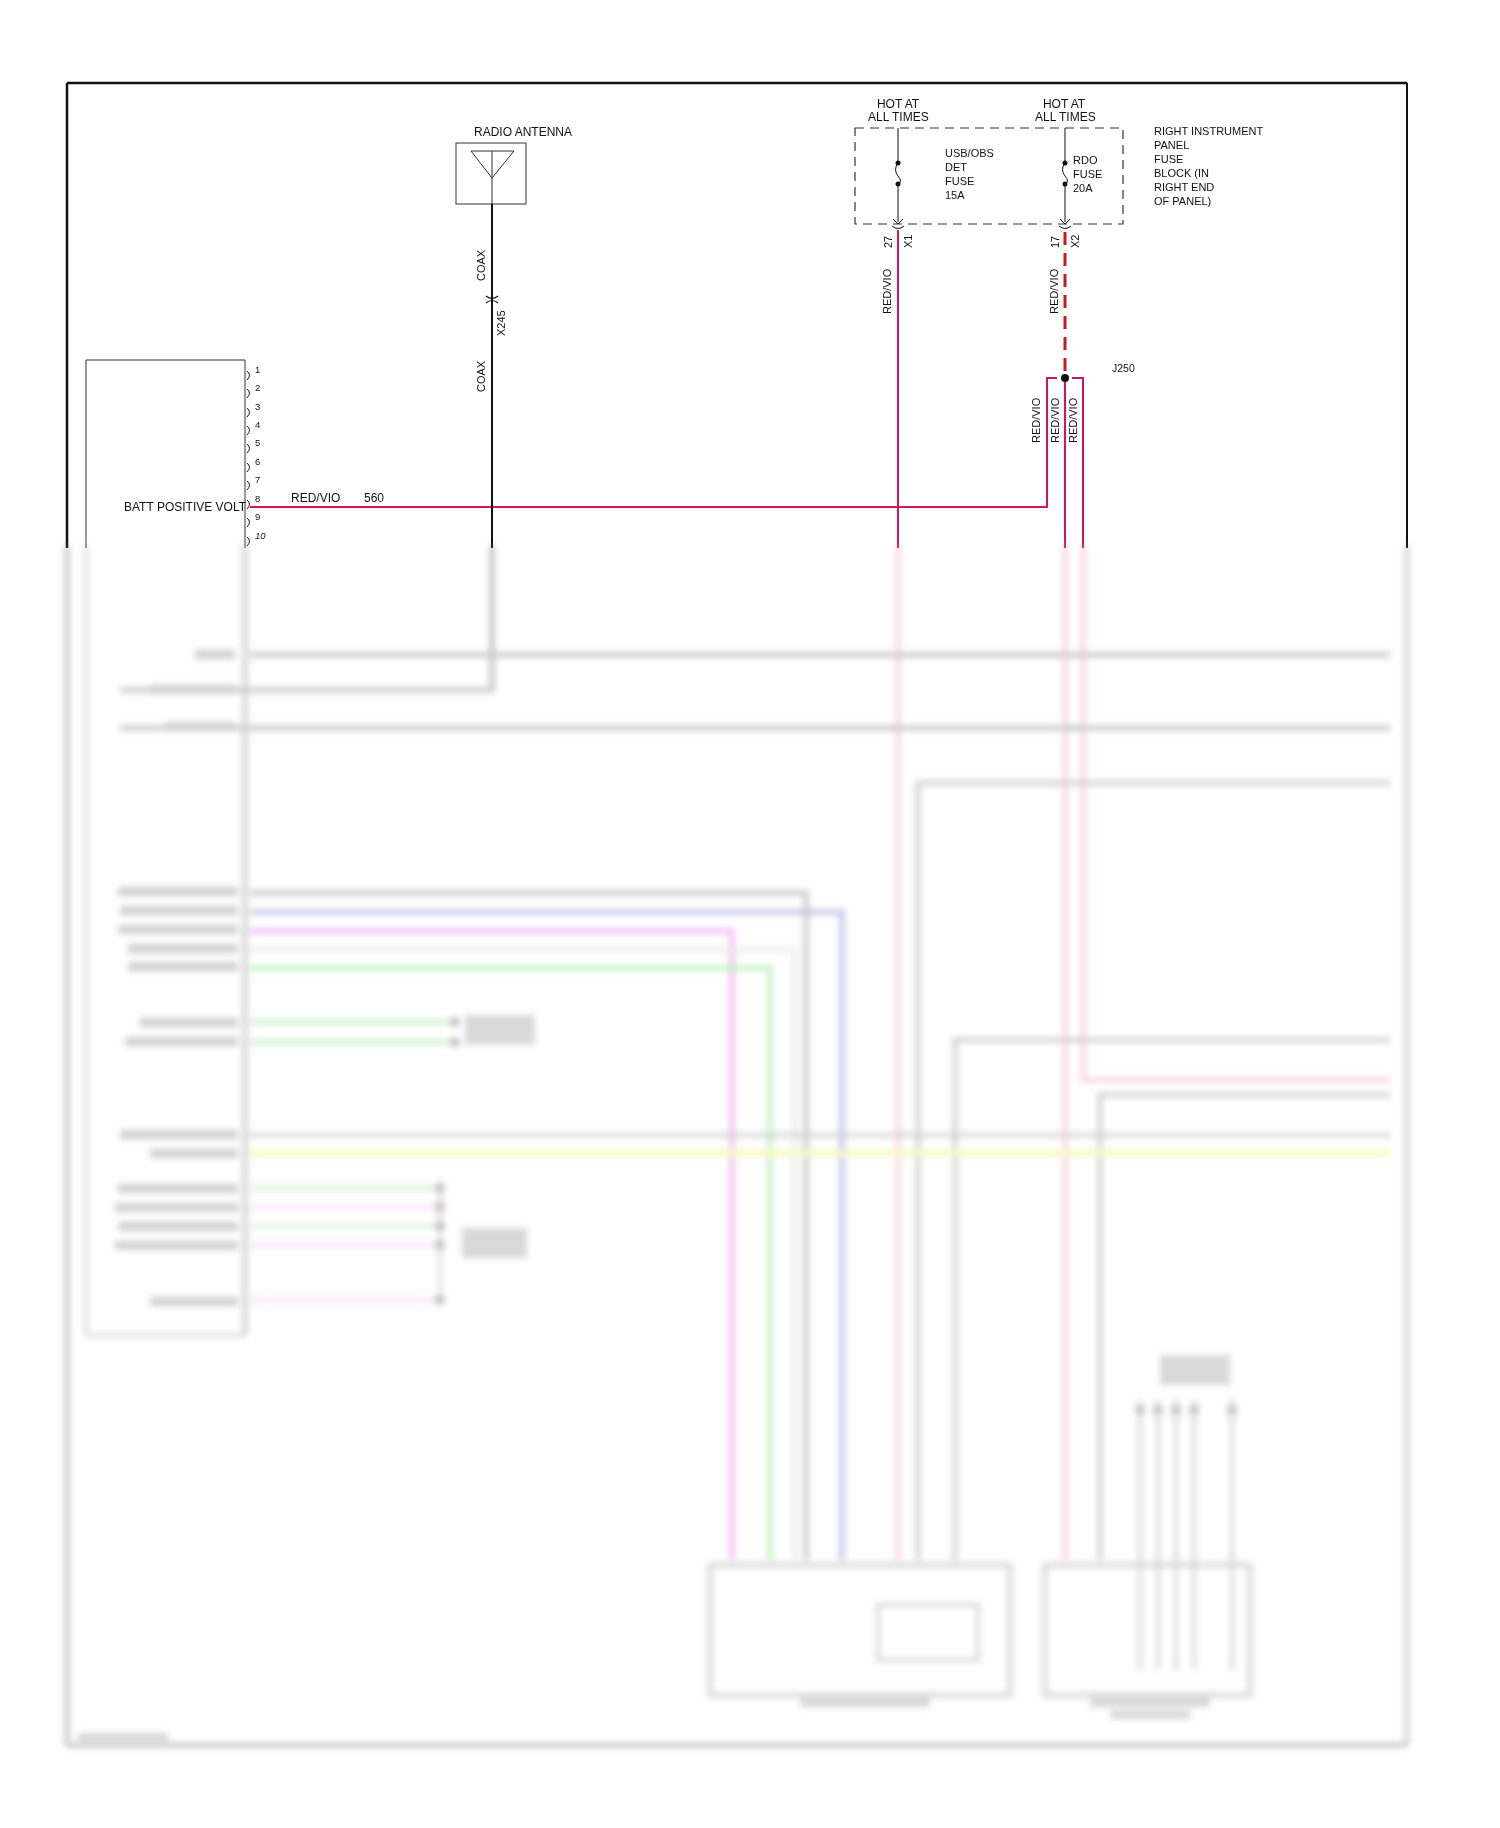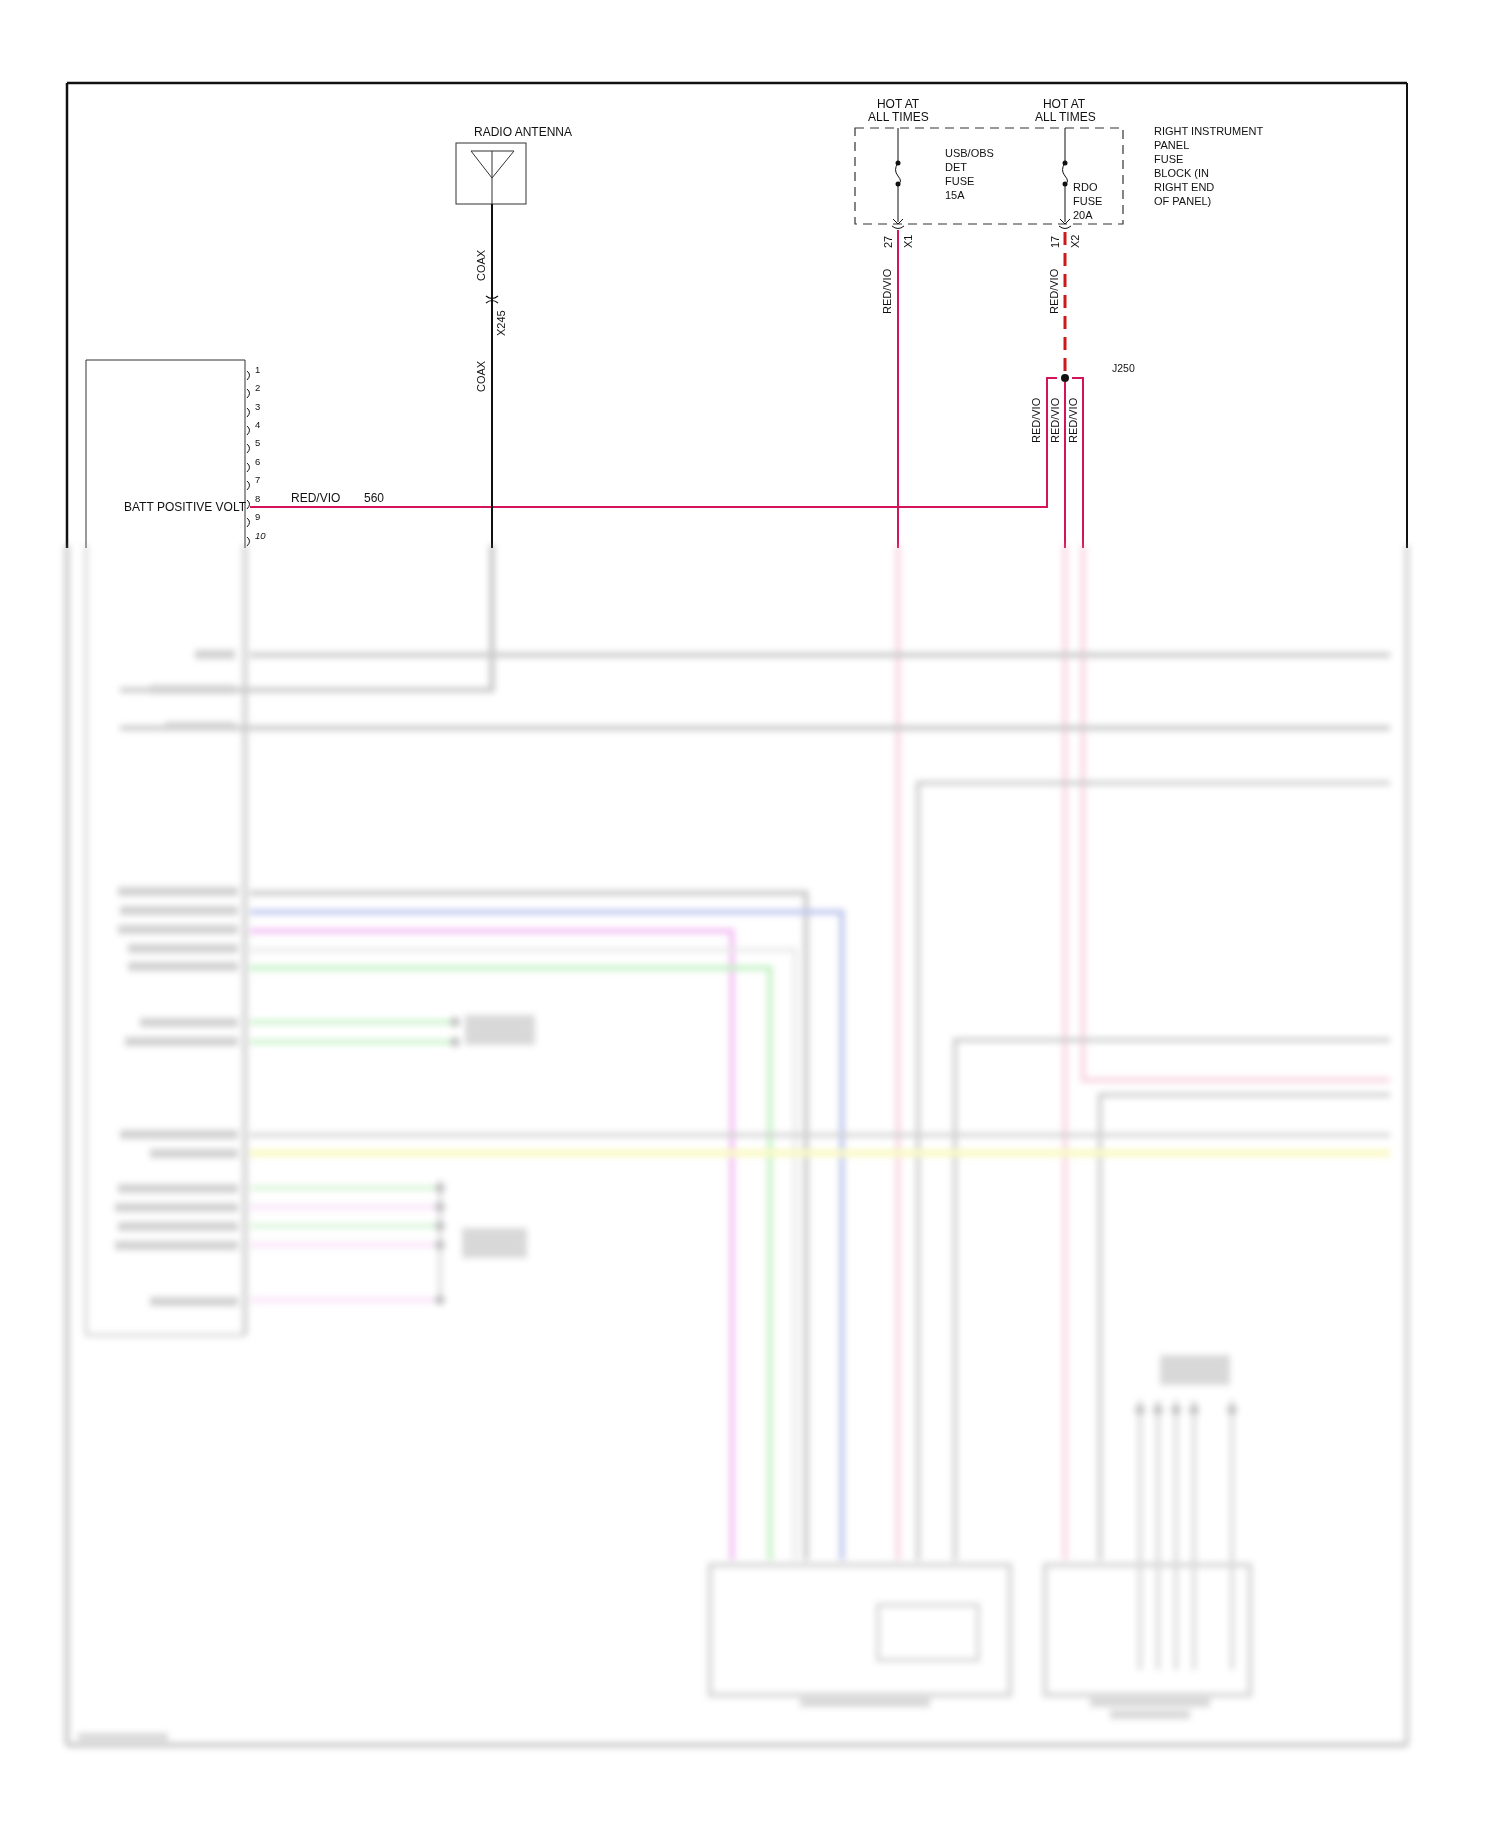--- a/index.html
+++ b/index.html
@@ -106,21 +106,21 @@
   <div>OF PANEL)</div>
 </div>
 
 <div class="fuse-box-label" style="left:945px;top:146px;">
   <div>USB/OBS</div>
   <div>DET</div>
   <div>FUSE</div>
   <div>15A</div>
 </div>
 
-<div class="fuse-box-label" style="left:1073px;top:153px;margin-top:27px;">
+<div class="fuse-box-label" style="left:1073px;top:153px;">
   <div>RDO</div>
   <div>FUSE</div>
   <div>20A</div>
 </div>
 
 <div class="vlbl" style="left:882px;top:248px;">27</div>
 <div class="vlbl" style="left:902px;top:248px;">X1</div>
 <div class="vlbl" style="left:1049px;top:248px;">17</div>
 <div class="vlbl" style="left:1069px;top:248px;">X2</div>
 

